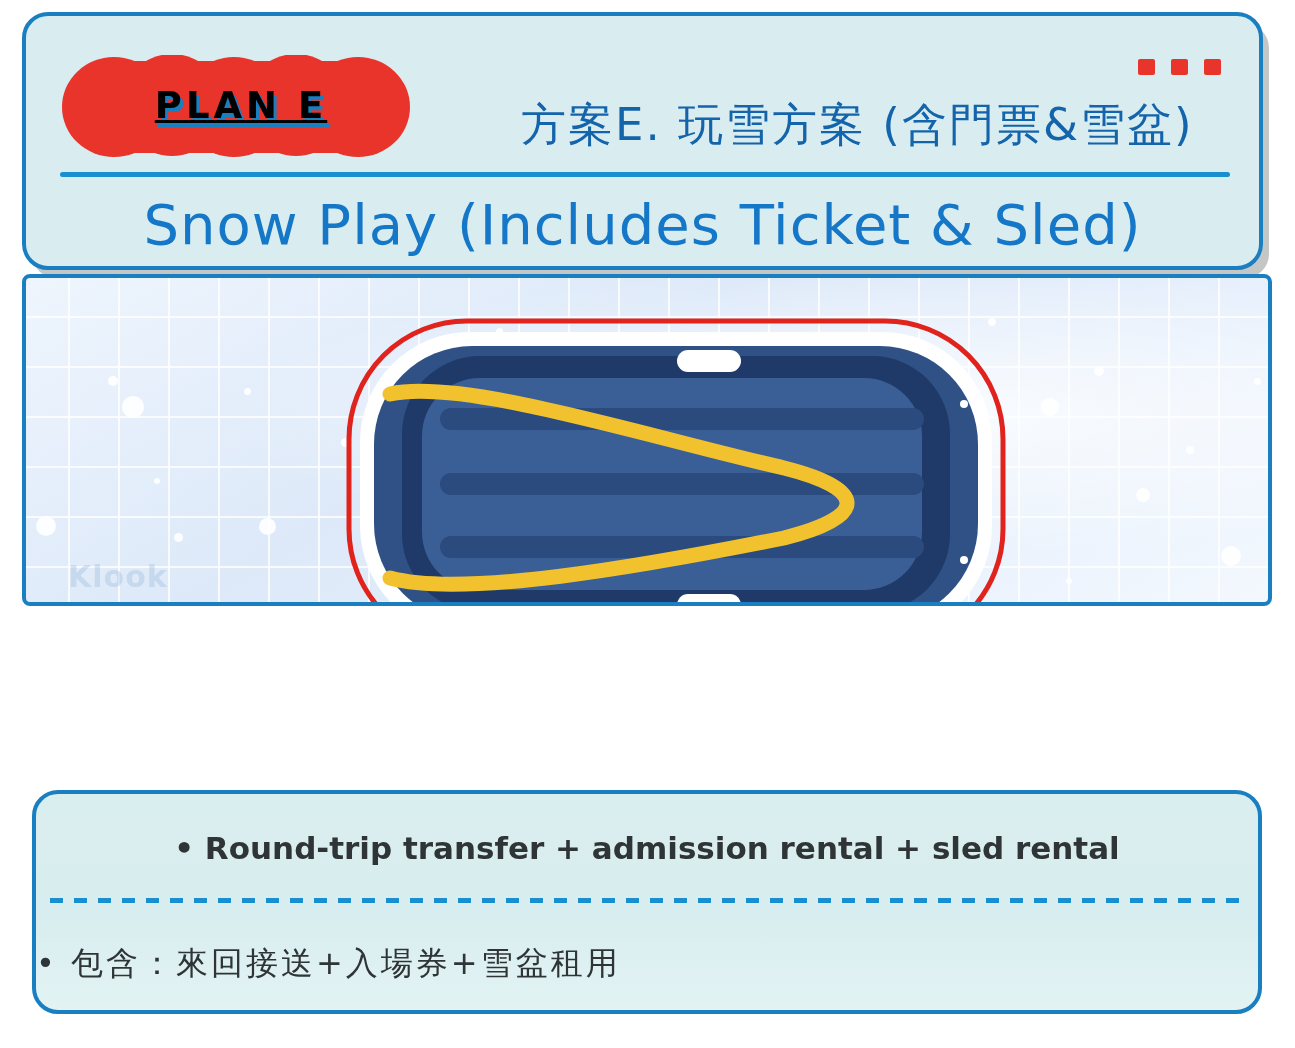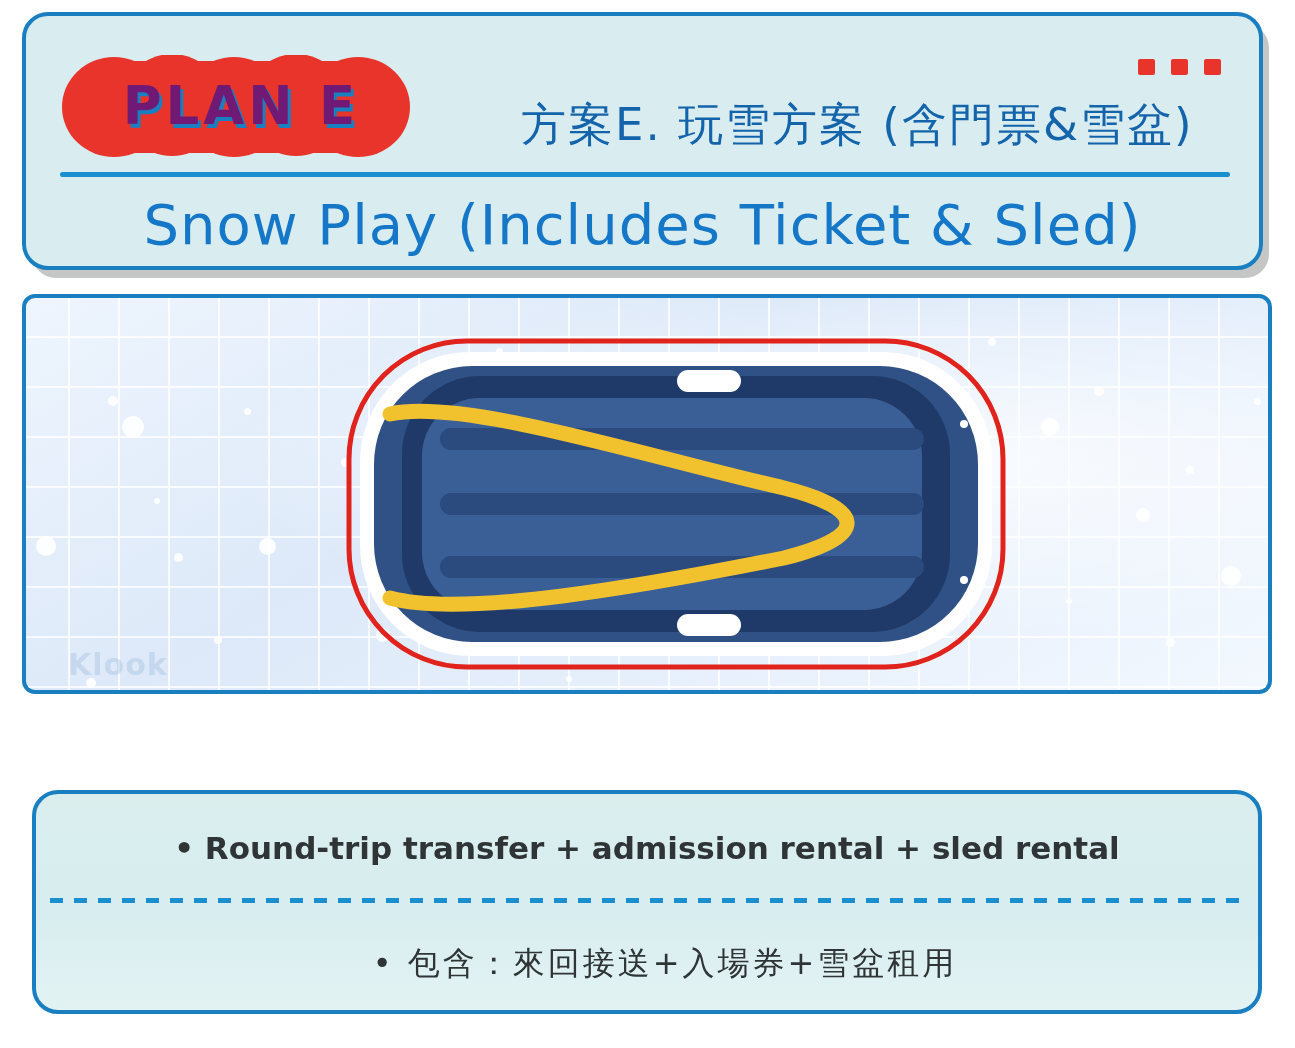--- a/index.html
+++ b/index.html
@@ -63,26 +63,27 @@
     position: absolute;
     left: 36px;
     top: 39px;
     width: 352px;
     height: 104px;
     display: flex;
     align-items: center;
     justify-content: center;
     font-family: "DejaVu Sans", sans-serif;
     font-weight: bold;
-    font-size: 53px;
+    font-size: 37px;
     letter-spacing: 4px;
-    color: #701a75;
+    color: #000000;
     text-shadow: 3px 4px 0 #1a7fc1;
     padding-left: 6px;
     padding-bottom: 4px;
+    text-decoration: underline;
   }
 
   .title-cn {
     position: absolute;
     left: 495px;
     top: 79px;
     width: 745px;
     text-align: left;
     font-family: "DejaVu Sans", sans-serif;
     font-weight: normal;
@@ -113,25 +114,25 @@
     font-size: 56px;
     letter-spacing: 1px;
     color: #1577c8;
     white-space: nowrap;
   }
 
   
   .image-panel {
     position: absolute;
     left: 22px;
-    top: 294px;
+    top: 274px;
     width: 1250px;
-    height: 400px;
+    height: 332px;
     border: 4px solid #1a7fc1;
-    border-radius: 13px;
+    border-radius: 8px;
     overflow: hidden;
     background:
       radial-gradient(ellipse at 72% 42%, rgba(255,255,255,0.80) 0%, rgba(255,255,255,0) 55%),
       linear-gradient(150deg, #eef5fd 0%, #dde9f9 40%, #e7f0fc 70%, #f3f8fe 100%);
   }
   .grid-layer {
     position: absolute;
     inset: 0;
     background-image:
       linear-gradient(to right, rgba(255,255,255,0.78) 2px, rgba(255,255,255,0) 2px),
@@ -201,27 +202,26 @@
     height: 5px;
     background-image: linear-gradient(to right, #1a8fd0 0 13px, rgba(0,0,0,0) 13px 24px);
     background-size: 24px 5px;
     background-repeat: repeat-x;
   }
   .info-cn {
     position: absolute;
     left: 0;
     top: 148px;
     width: 1222px;
-    text-align: center;
+    text-align: left;
     font-family: "DejaVu Sans", sans-serif;
     font-size: 32px;
     letter-spacing: 3px;
     color: #2f3536;
     white-space: nowrap;
-    padding-left: 36px;
   }
 </style>
 </head>
 <body>
 
 <div id="root">
 
   <div class="header-panel">
 
     <div class="red-dots">

